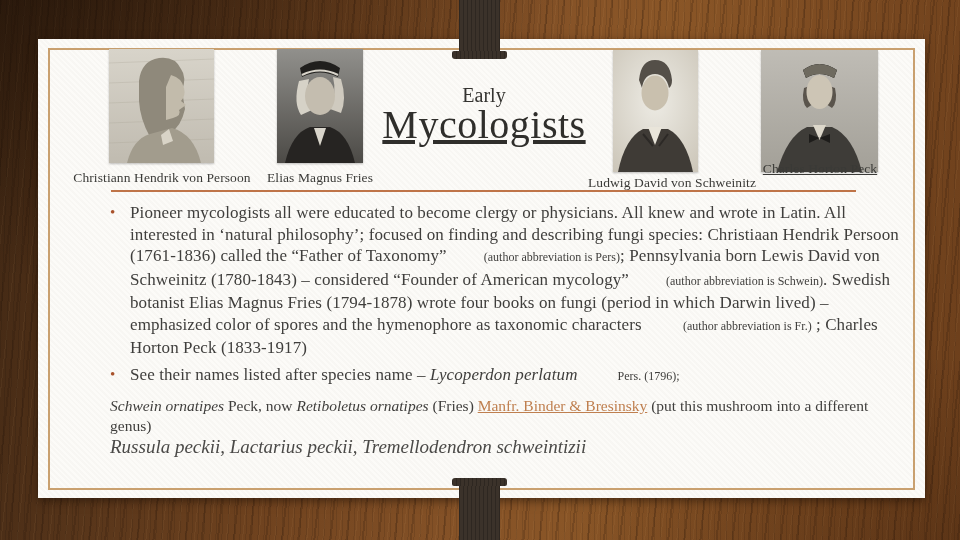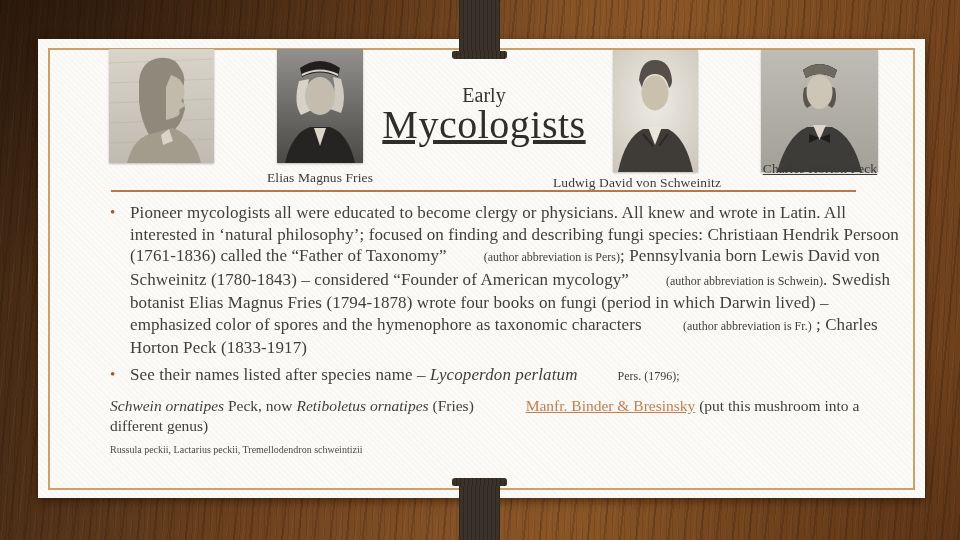--- a/index.html
+++ b/index.html
@@ -52,22 +52,22 @@
   .divider{position:absolute;left:73px;top:151px;width:745px;height:2px;background:#bf7448;}
   
   .content{position:absolute;left:72px;top:163px;width:800px;color:#3f3e3c;}
   .bullet-row{display:flex;align-items:flex-start;}
   .bullet-glyph{flex:0 0 20px;color:#a8512a;font-size:15px;line-height:21.5px;}
   .btext{flex:1;font-size:17px;line-height:21.5px;letter-spacing:0.1px;text-align:left;}
   .row2{margin-top:5px;}
   .sm{font-size:12px;letter-spacing:0;padding-left:37px;}
   .it{font-style:italic;}
   .footnote{margin-top:9px;font-size:15.5px;line-height:20px;}
-  .footnote2{margin-top:8px;font-size:10px;color:#4a4947;}
-  a.ext-link{color:#bf7f4f;text-decoration:underline;cursor:pointer;margin-left:48px;}
+  .footnote2{font-size:19px;font-style:italic;color:#4a4947;}
+  a.ext-link{color:#bf7f4f;text-decoration:underline;cursor:pointer;}
 </style>
 </head>
 <body>
 
 <div class="wood"></div>
 
 <div class="slide">
   <div class="frame"></div>
 
   <div class="portrait" style="left:71px;top:10px;width:105px;height:114px;">
@@ -140,22 +140,23 @@
       <path d="M42 20 Q58 8 76 20 L73 28 Q58 20 45 28 Z" fill="#6e6a5f"></path>
       <path d="M43 38 Q40 52 46 58 L52 54 Q47 46 49 36 Z" fill="#5a544c"></path>
       <path d="M74 38 Q77 52 71 58 L65 54 Q70 46 68 36 Z" fill="#5a544c"></path>
       <ellipse cx="58.5" cy="42" rx="13" ry="17" fill="#cdc5b5"></ellipse>
       <path d="M16 122 Q26 86 46 77 L71 77 Q92 86 101 122 Z" fill="#3e3c38"></path>
       <path d="M52 75 L65 75 L58.5 90 Z" fill="#dcd7ca"></path>
       <path d="M48 84 L58.5 88 L69 84 L69 93 L58.5 88 L48 93 Z" fill="#1d1c1a"></path>
     </svg>
   </div>
 
+  <div class="caption" style="left:14px;top:131px;">Christiann Hendrik von Persoon</div>
   <div class="caption" style="left:172px;top:131px;">Elias Magnus Fries</div>
-  <div class="caption" style="left:489px;top:136px;">Ludwig David von Schweinitz</div>
+  <div class="caption" style="left:524px;top:136px;">Ludwig David von Schweinitz</div>
   <div class="caption" style="left:672px;top:122px;text-decoration:underline;">Charles Horton Peck</div>
 
   <div class="eyebrow">Early</div>
   <div class="title">Mycologists</div>
   <div class="divider"></div>
 
   <div class="content">
     <div class="bullet-row">
       <span class="bullet-glyph">•</span>
       <div class="btext"><span>Pioneer mycologists all were educated to become clergy or physicians. All knew and wrote in Latin. All interested in ‘natural philosophy’; focused on finding and describing fungi species: Christiaan Hendrik Persoon (1761-1836) called the “Father of Taxonomy”</span><span class="sm">(author abbreviation is Pers)</span><span>; Pennsylvania born Lewis David von Schweinitz (1780-1843) – considered “Founder of American mycology”</span><span class="sm">(author abbreviation is Schwein)</span><span>.  Swedish botanist Elias Magnus Fries (1794-1878) wrote four books on fungi (period in which Darwin lived) – emphasized color of spores and the hymenophore as taxonomic characters </span><span class="sm">(author abbreviation is Fr.)</span><span> ; Charles Horton Peck (1833-1917)</span></div>

